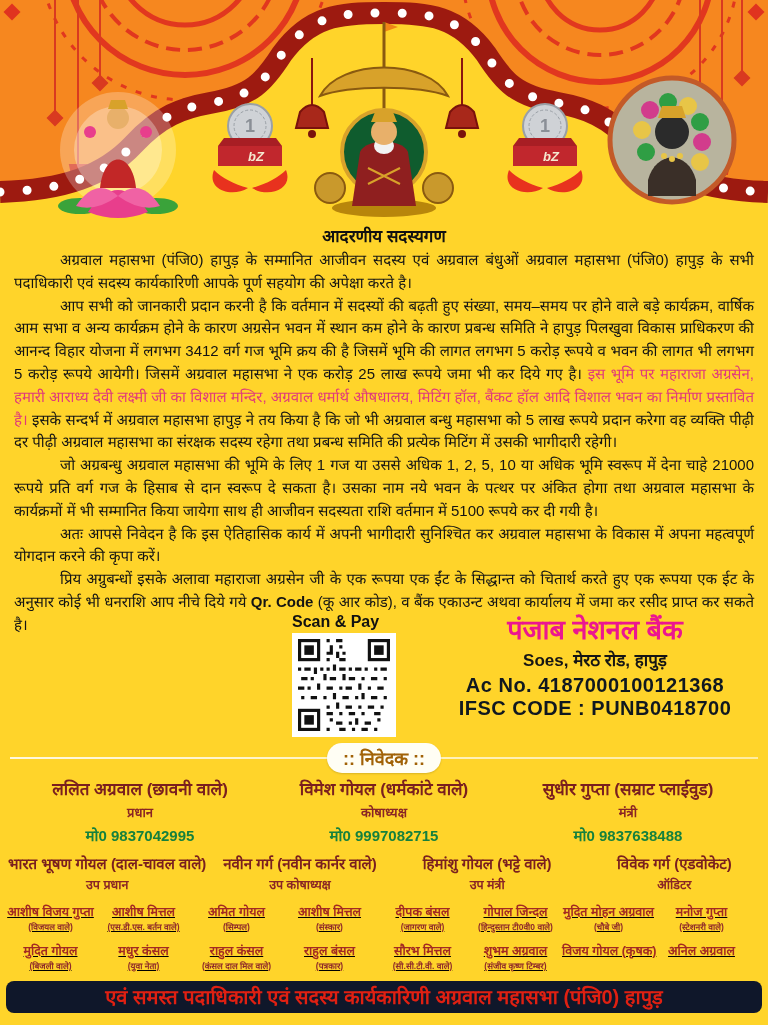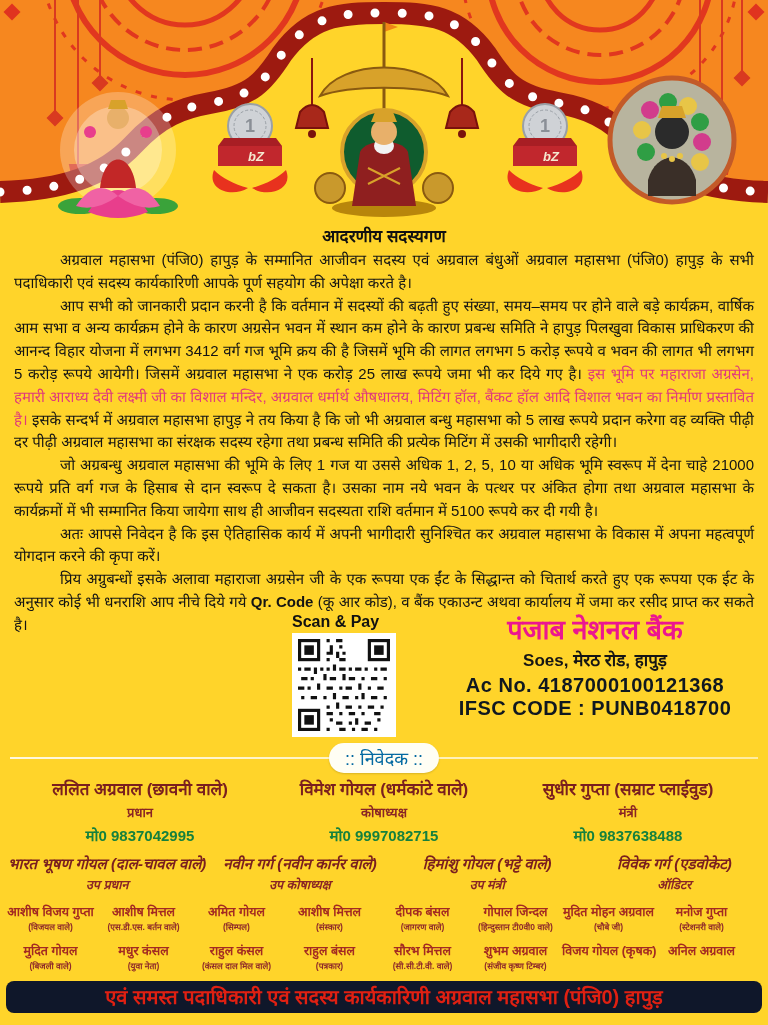--- a/index.html
+++ b/index.html
@@ -35,33 +35,33 @@
   .bank-branch{font-size:17px;font-weight:bold;color:#151515;margin-top:2px;}
   .bank-ac{font-size:20px;font-weight:bold;color:#101820;margin-top:3px;letter-spacing:.5px;}
   .bank-ifsc{font-size:20px;font-weight:bold;color:#101820;letter-spacing:.5px;}
   
   .divider{position:relative;height:30px;margin:6px 10px 0 10px;}
   .divider .line{position:absolute;top:14px;left:0;right:0;height:2px;
     background:linear-gradient(90deg,rgba(255,255,255,.85),rgba(255,255,255,.55));}
   .divider .pill{
     position:absolute;left:50%;top:0;transform:translateX(-50%);
     background:#FFFEF4;border-radius:16px;padding:3px 16px;
-    font-size:18px;font-weight:normal;color:#0369a1;white-space:nowrap;
+    font-size:18px;font-weight:bold;color:#a16207;white-space:nowrap;
     box-shadow:0 1px 2px rgba(0,0,0,.15);
   }
   .officers{display:flex;justify-content:space-between;padding:4px 18px 0 18px;}
   .officer{flex:1;text-align:center;}
   .officer .nm{font-size:17px;font-weight:bold;color:#7A1F1F;white-space:nowrap;}
   .officer .rl{font-size:13px;font-weight:bold;color:#8A2525;margin-top:3px;}
   .officer .ph{font-size:15px;font-weight:bold;color:#15803d;margin-top:4px;}
-  .deputies{display:flex;justify-content:space-between;padding:8px 0 0 8px;font-style:italic;}
+  .deputies{display:flex;justify-content:space-between;padding:8px 0 0 8px;}
   .deputy{flex:1;text-align:center;}
   .deputy .nm{font-size:15px;font-weight:bold;color:#7A1F1F;white-space:nowrap;}
   .deputy .rl{font-size:12.5px;font-weight:bold;color:#8A2525;margin-top:3px;}
-  .members{display:flex;justify-content:center;padding:10px 20px 0 4px;}
+  .members{display:flex;justify-content:center;padding:10px 20px 0 4px;text-decoration:underline;}
   .member{flex:1;text-align:center;min-width:0;}
   .member .nm{font-size:12.5px;font-weight:bold;color:#A32A22;white-space:nowrap;}
   .member .tg{font-size:8.5px;font-weight:bold;color:#8F2A2A;margin-top:1px;white-space:nowrap;}
   
   .banner{
     margin:10px 6px 0 6px;height:32px;border-radius:8px;
     background:#0f172a;
     display:flex;align-items:center;justify-content:center;
   }
   .banner span{font-size:20px;font-weight:bold;color:#E02012;white-space:nowrap;}

